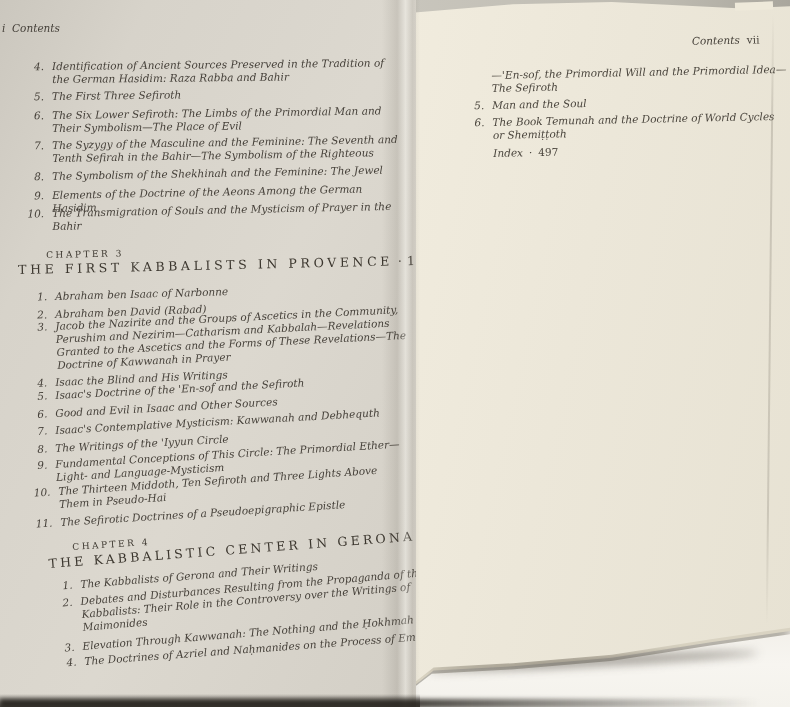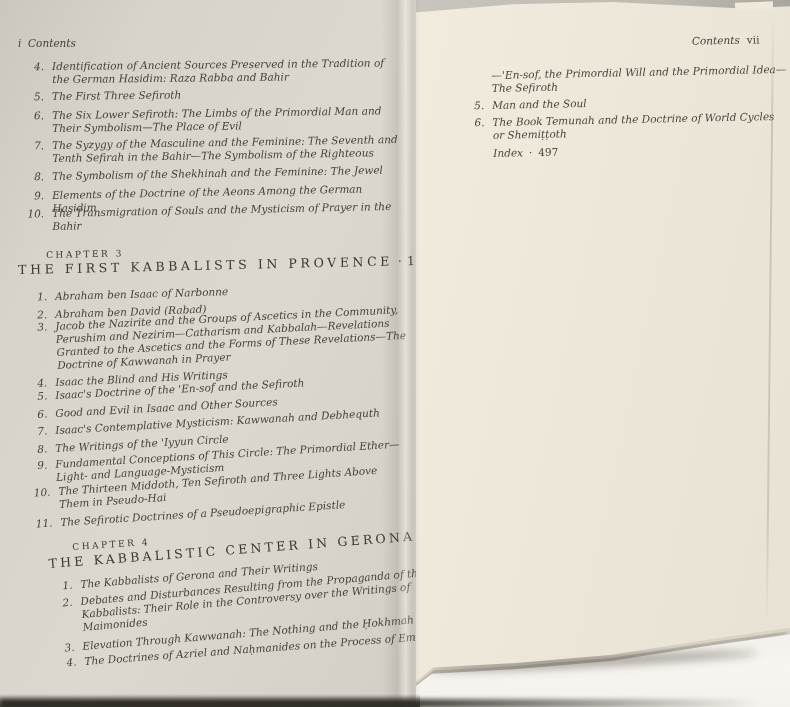--- a/index.html
+++ b/index.html
@@ -86,21 +86,21 @@
       <div class="idx" style="top:144px;left:96px;">
         <span class="it">Index</span><span class="dot">·</span><span>497</span>
       </div>
     </div>
   </div>
   <div class="notch"></div>
   <div class="fore-line"></div>
   <div class="edge-shadow"></div>
 
   <div class="page-left">
-    <div class="rhead" style="top:22px;left:18px;margin-top:15px;">
+    <div class="rhead" style="top:22px;left:2px;">
       <span>i</span>&nbsp;&nbsp;<span>Contents</span>
     </div>
 
     <div class="row" style="top:60px;left:52px;transform:rotate(-0.6deg);">
       <span class="num">4.</span>
       <div>Identification of Ancient Sources Preserved in the Tradition of the German Hasidim: Raza Rabba and Bahir</div>
     </div>
     <div class="row" style="top:90px;left:52px;transform:rotate(-0.7deg);">
       <span class="num">5.</span>
       <div>The First Three Sefiroth</div>

